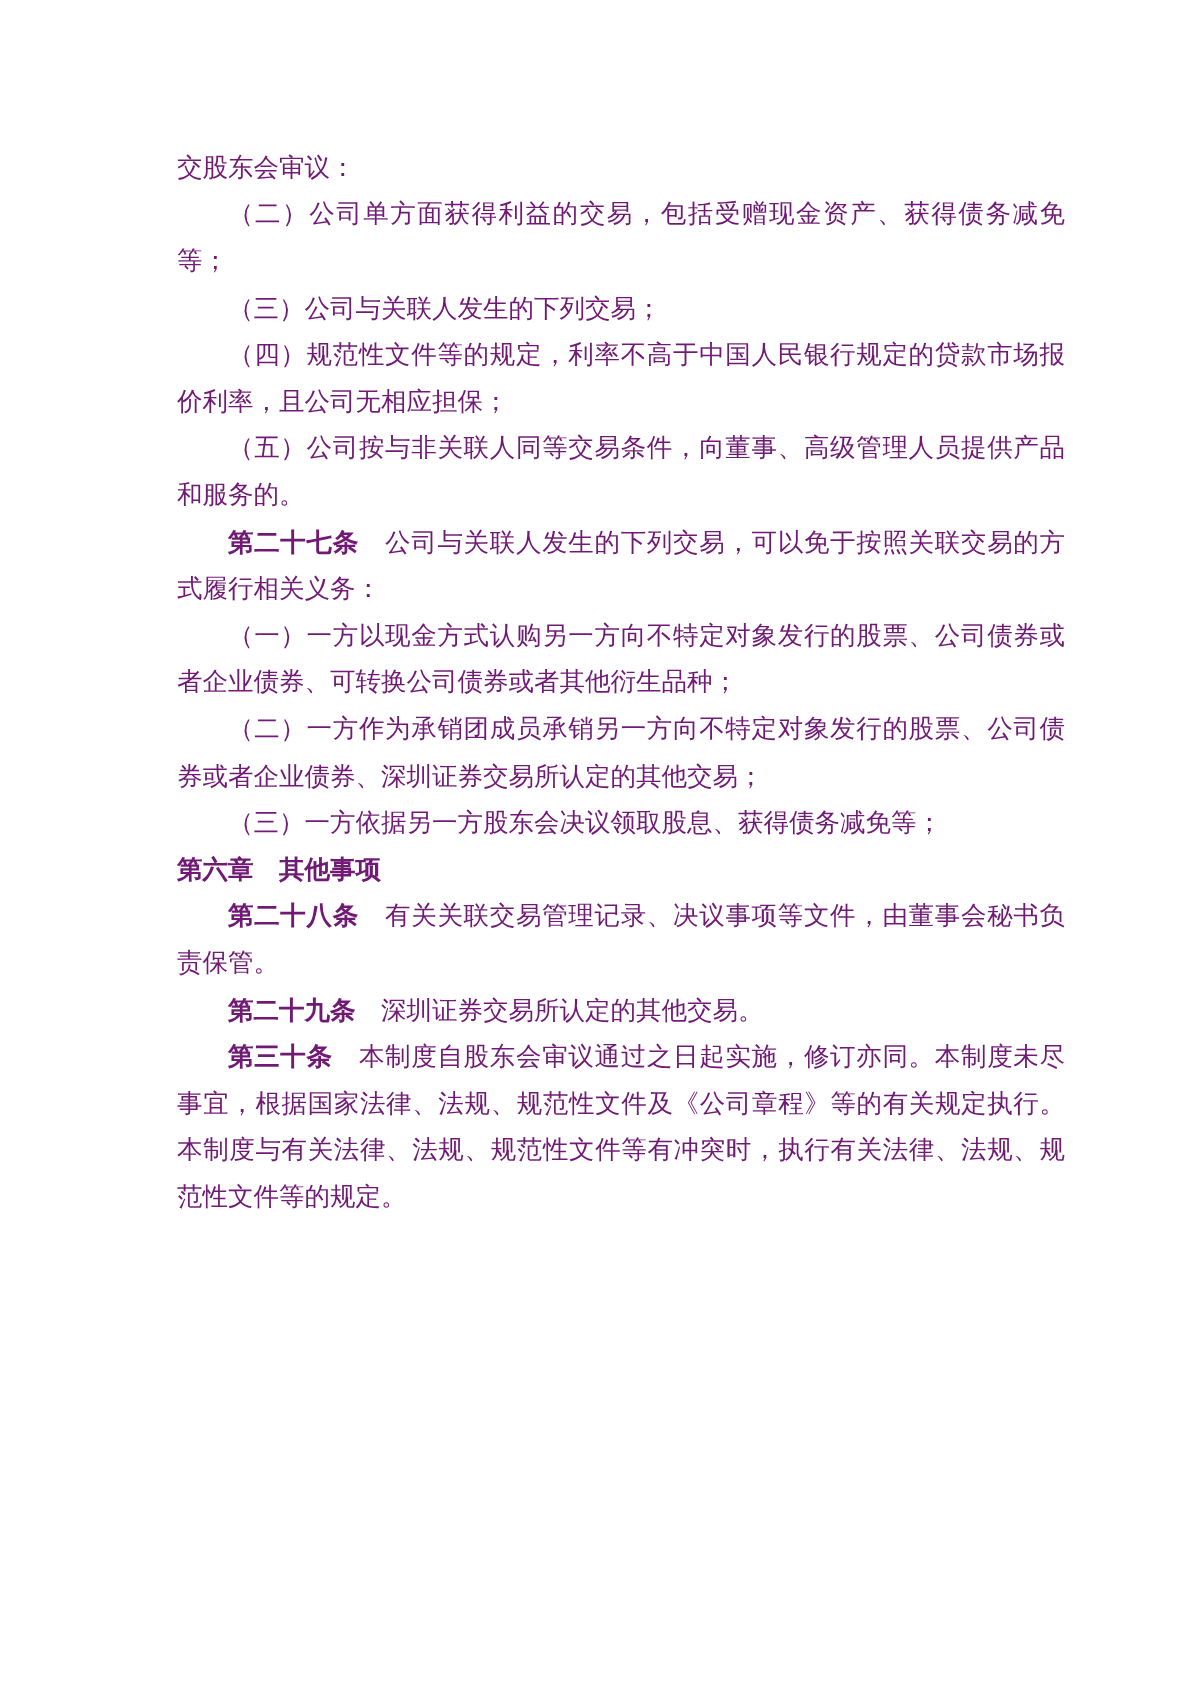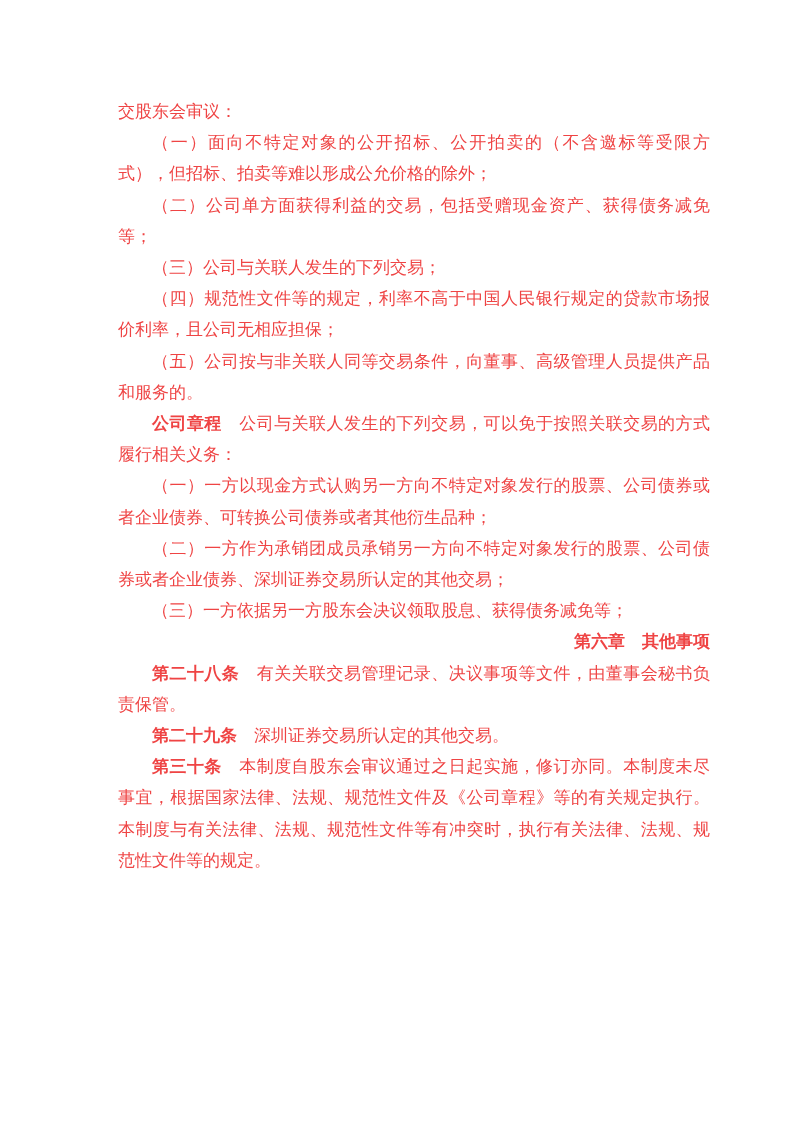--- a/index.html
+++ b/index.html
@@ -15,54 +15,53 @@
     overflow: hidden;
   }
   .doc {
     position: absolute;
     left: 118px;
     top: 96px;
     width: 592px;
     font-family: "Liberation Serif", "DejaVu Serif", serif;
     font-size: 17px;
     line-height: 31.2px;
-    color: #ef4444;
+    color: #701a75;
     text-align: justify;
     text-justify: inter-character;
   }
   .doc p {
     margin: 0;
     padding: 0;
   }
   .doc p.indent {
     text-indent: 2em;
   }
   .doc p.heading {
-    text-align: right;
+    text-align: left;
     text-indent: 0;
     font-weight: 700;
     font-family: "Liberation Sans", "DejaVu Sans", sans-serif;
   }
   .doc strong {
     font-weight: 700;
     font-family: "Liberation Sans", "DejaVu Sans", sans-serif;
   }
 </style>
 </head>
 <body>
 
 <div class="page">
   <div class="doc" id="doc">
       <p class=""><span>交股东会审议：</span></p>
-      <p class=" indent"><span>（一）面向不特定对象的公开招标、公开拍卖的（不含邀标等受限方式），但招标、拍卖等难以形成公允价格的除外；</span></p>
       <p class=" indent"><span>（二）公司单方面获得利益的交易，包括受赠现金资产、获得债务减免等；</span></p>
       <p class=" indent"><span>（三）公司与关联人发生的下列交易；</span></p>
       <p class=" indent"><span>（四）规范性文件等的规定，利率不高于中国人民银行规定的贷款市场报价利率，且公司无相应担保；</span></p>
       <p class=" indent"><span>（五）公司按与非关联人同等交易条件，向董事、高级管理人员提供产品和服务的。</span></p>
-      <p class=" indent"><strong>公司章程</strong><span>　公司与关联人发生的下列交易，可以免于按照关联交易的方式履行相关义务：</span></p>
+      <p class=" indent"><strong>第二十七条</strong><span>　公司与关联人发生的下列交易，可以免于按照关联交易的方式履行相关义务：</span></p>
       <p class=" indent"><span>（一）一方以现金方式认购另一方向不特定对象发行的股票、公司债券或者企业债券、可转换公司债券或者其他衍生品种；</span></p>
       <p class=" indent"><span>（二）一方作为承销团成员承销另一方向不特定对象发行的股票、公司债券或者企业债券、深圳证券交易所认定的其他交易；</span></p>
       <p class=" indent"><span>（三）一方依据另一方股东会决议领取股息、获得债务减免等；</span></p>
       <p class="heading"><strong>第六章　其他事项</strong></p>
       <p class=" indent"><strong>第二十八条</strong><span>　有关关联交易管理记录、决议事项等文件，由董事会秘书负责保管。</span></p>
       <p class=" indent"><strong>第二十九条</strong><span>　深圳证券交易所认定的其他交易。</span></p>
       <p class=" indent"><strong>第三十条</strong><span>　本制度自股东会审议通过之日起实施，修订亦同。本制度未尽事宜，根据国家法律、法规、规范性文件及《公司章程》等的有关规定执行。本制度与有关法律、法规、规范性文件等有冲突时，执行有关法律、法规、规范性文件等的规定。</span></p>
     </div>
 </div>
 

